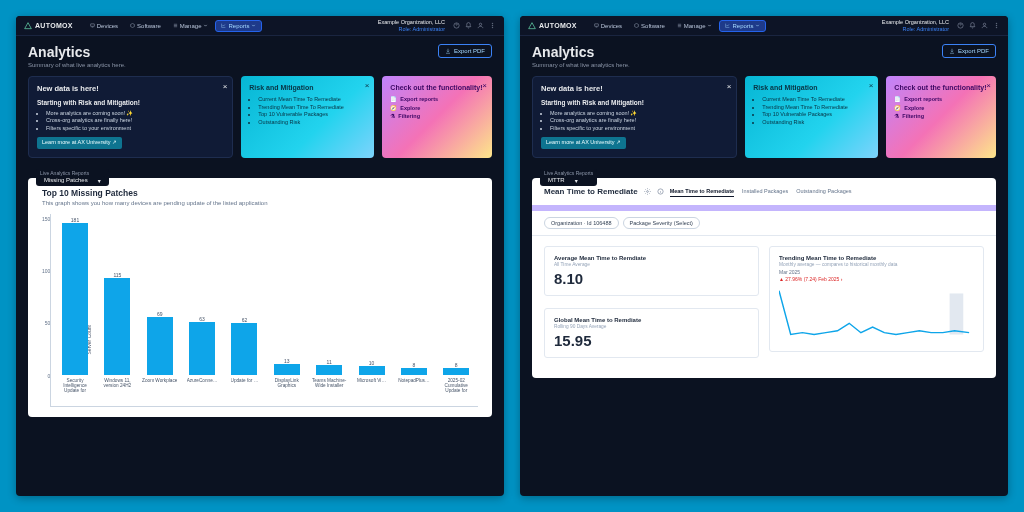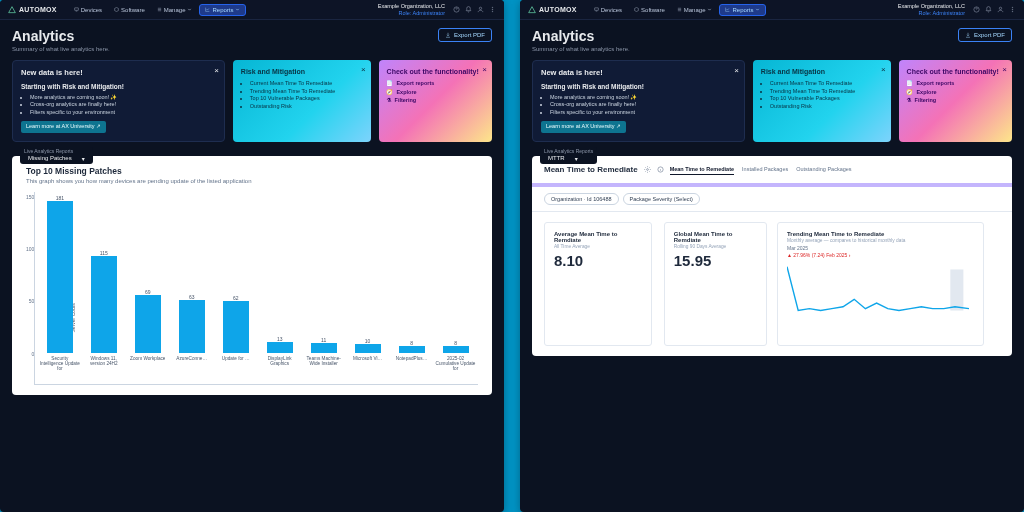--- a/index.html
+++ b/index.html
@@ -1,16 +1,16 @@
 <!DOCTYPE html>
 <html><head>
 <meta charset="utf-8">
 <style>
 html,body{margin:0;padding:0;font-family:-apple-system,BlinkMacSystemFont,'Segoe UI',sans-serif;background:#0093c4;width:1024px;height:512px;overflow:hidden}
-.canvas{display:flex;gap:16px;box-sizing:border-box;width:100%;height:100%}
+.canvas{display:flex;gap:16px;padding:16px;box-sizing:border-box;width:100%;height:100%}
 .window{flex:1;background:#0b1221;border-radius:4px;display:flex;flex-direction:column;overflow:hidden;box-shadow:0 2px 8px rgba(0,0,0,.3);font-size:7px;color:#e8eaed}
 .topbar{display:flex;align-items:center;padding:3px 8px;border-bottom:1px solid #1a2540;gap:8px;background:#0d1426}
 .logo{display:flex;align-items:center;gap:3px;font-weight:700;font-size:7px;letter-spacing:.3px}
 .logo svg{width:8px;height:8px}
 .navs{display:flex;gap:2px;margin-left:4px}
 .nav{display:flex;align-items:center;gap:2px;padding:2px 5px;border-radius:3px;font-size:6px;color:#b8c4d9}
 .nav.active{background:#1e3a8a;color:#a5d8ff;border:1px solid #2563eb}
 .nav svg{width:5px;height:5px}
 .spacer{flex:1}
 .org{font-size:5.5px;text-align:right;line-height:1.2}
@@ -32,45 +32,45 @@
 .card1 ul{margin:2px 0 4px;padding-left:9px}
 .card1 li{font-size:5.5px;color:#cbd5e1}
 .learn{display:inline-block;background:#0e7490;color:#ecfeff;padding:2px 5px;border-radius:2px;font-size:5.5px}
 .card2{flex:1;background:linear-gradient(135deg,#06b6d4,#22d3ee 60%,#7dd3fc);color:#083344}
 .card2 h3{margin:0 0 3px;font-size:7px;font-weight:700}
 .card2 ul{margin:0;padding-left:9px}
 .card2 li{font-size:5.5px}
 .card3{flex:.8;background:linear-gradient(135deg,#c084fc,#f472b6 50%,#fde68a);color:#3b0764}
 .card3 h3{margin:0 0 3px;font-size:7px;font-weight:700}
 .card3 .it{display:flex;align-items:center;gap:3px;font-size:5.5px;font-weight:600;margin:1px 0}
-.panel{background:#ffffff;color:#1e293b;border-radius:4px;margin-top:6px;flex:1;display:flex;flex-direction:column;position:relative}
+.panel{background:#ffffff;color:#1e293b;border-radius:4px;margin-top:12px;flex:1;display:flex;flex-direction:column;position:relative}
 .selwrap{position:absolute;top:-9px;left:8px;background:#0b1221;padding:1px 4px;border-radius:3px}
 .sellbl{font-size:5px;color:#8b95a8}
 .sel{display:flex;align-items:center;gap:10px;background:#0b1221;color:#e8eaed;font-size:6px;padding:1px 4px;border-radius:2px}
 .chart-head{padding:10px 14px 4px}
 .chart-title{font-size:8.5px;font-weight:700;margin:0}
 .chart-sub{font-size:6px;color:#64748b;margin-top:2px}
 .chart-body{flex:1;padding:4px 14px 10px;display:flex}
 .yaxis{display:flex;flex-direction:column;justify-content:space-between;align-items:flex-end;font-size:5px;color:#64748b;padding-bottom:28px;padding-top:2px}
 .ylbl{writing-mode:vertical-rl;transform:rotate(180deg);position:absolute;left:58px;top:56%;font-size:5px;color:#475569}
 .bars{flex:1;display:flex;align-items:flex-end;gap:3px;border-left:1px solid #cbd5e1;border-bottom:1px solid #cbd5e1;padding:2px 2px 0 4px;position:relative;height:190px}
 .barcol{flex:1;display:flex;flex-direction:column;align-items:center;gap:1px;height:100%}
 .barval{font-size:5px;color:#475569}
 .bar{width:100%;max-width:26px;background:#0ea5e9}
 .barlbl{font-size:4.7px;color:#475569;text-align:center;line-height:1.1;height:28px;margin-top:2px;word-break:break-word;overflow:hidden}
-.mttr-head{padding:8px 12px;border-bottom:4px solid #c4b5fd;display:flex;flex-direction:column;gap:5px}
+.mttr-head{padding:8px 12px;border-bottom:6px solid #c4b5fd;display:flex;flex-direction:column;gap:5px}
 .mttr-titlerow{display:flex;align-items:center;gap:6px}
 .ptitle{font-size:8px;font-weight:700}
 .tabs{display:flex;gap:8px;font-size:5.5px;color:#64748b}
 .tab{padding:2px 0}
 .tab.active{color:#0f172a;border-bottom:1px solid #0f172a;font-weight:600}
 .filters{display:flex;gap:4px;padding:6px 12px;border-bottom:1px solid #e2e8f0}
 .pill{font-size:5.5px;border:1px solid #cbd5e1;border-radius:8px;padding:2px 6px;color:#334155}
 .mttr-body{flex:1;display:flex;gap:10px;padding:10px 12px}
-.mcol{flex:1;display:flex;flex-direction:row;gap:12px}
+.mcol{flex:1;display:flex;flex-direction:column;gap:12px}
 .mcard{border:1px solid #e2e8f0;border-radius:3px;padding:8px 9px}
 .mcard .mt{font-size:6px;font-weight:600}
 .mcard .ms{font-size:4.8px;color:#94a3b8;margin-top:1px}
 .mcard .mv{font-size:15px;font-weight:700;margin-top:3px}
 .mcard .mmonth{font-size:5px;color:#64748b;margin-top:2px}
 .mcard .mdelta{font-size:5px;color:#dc2626;margin-top:1px}
 .spark{height:56px;width:100%;margin-top:4px}
 </style>
 </head>
 <body>

